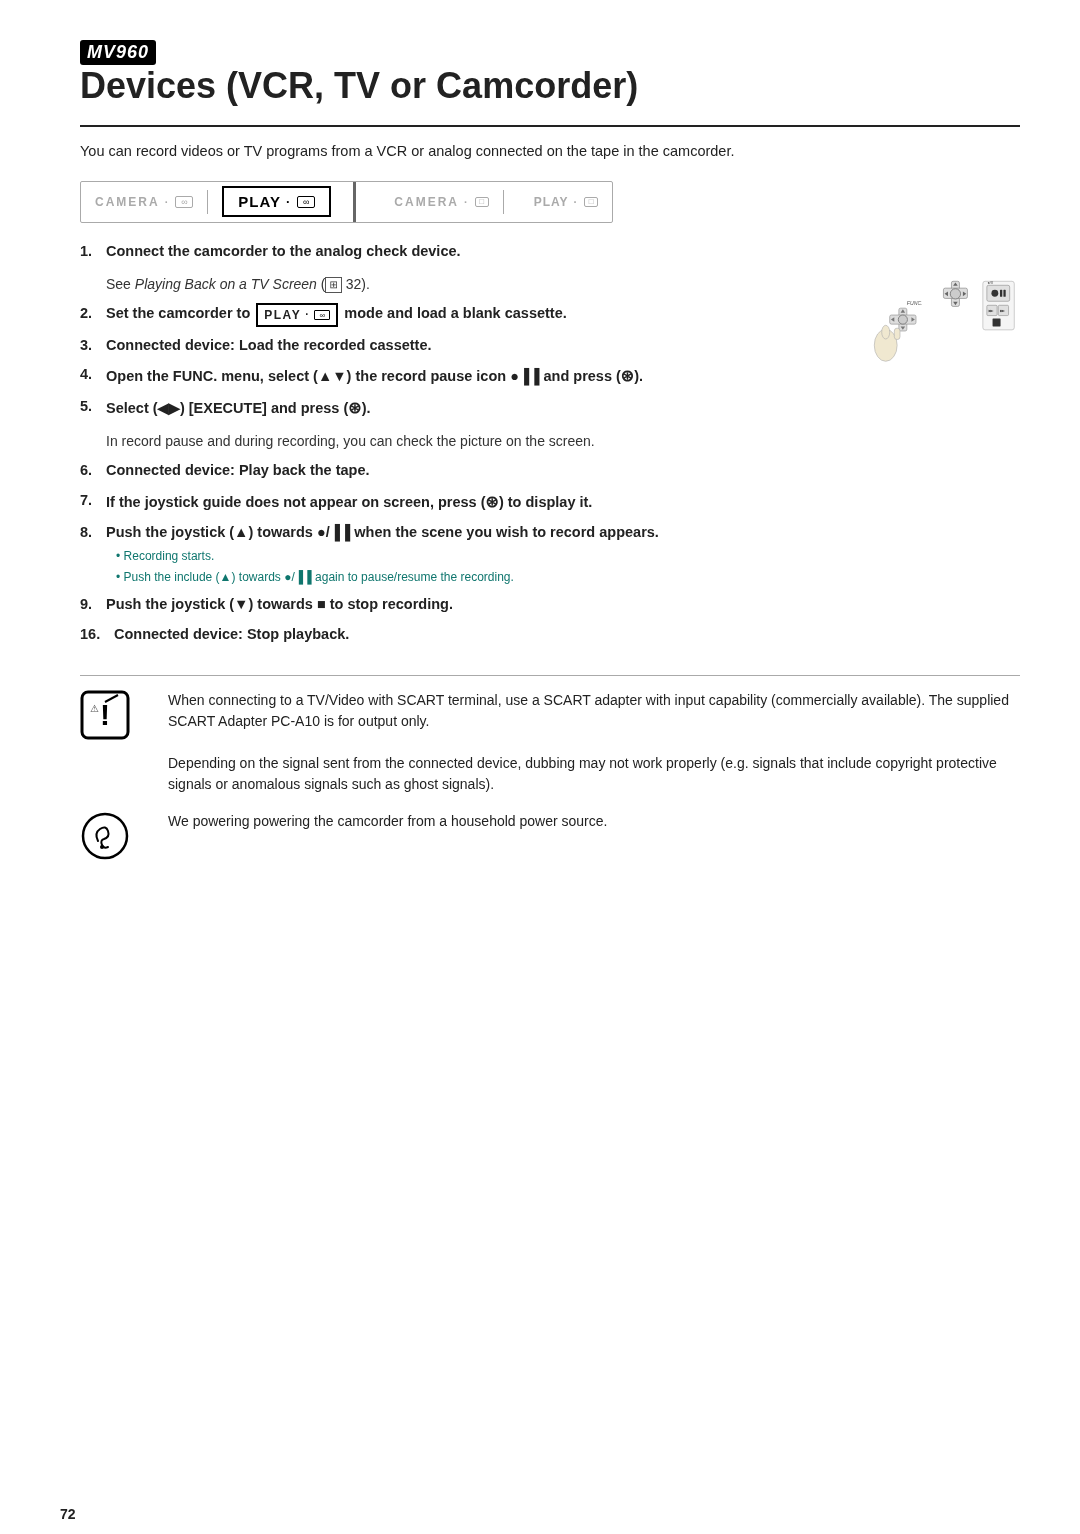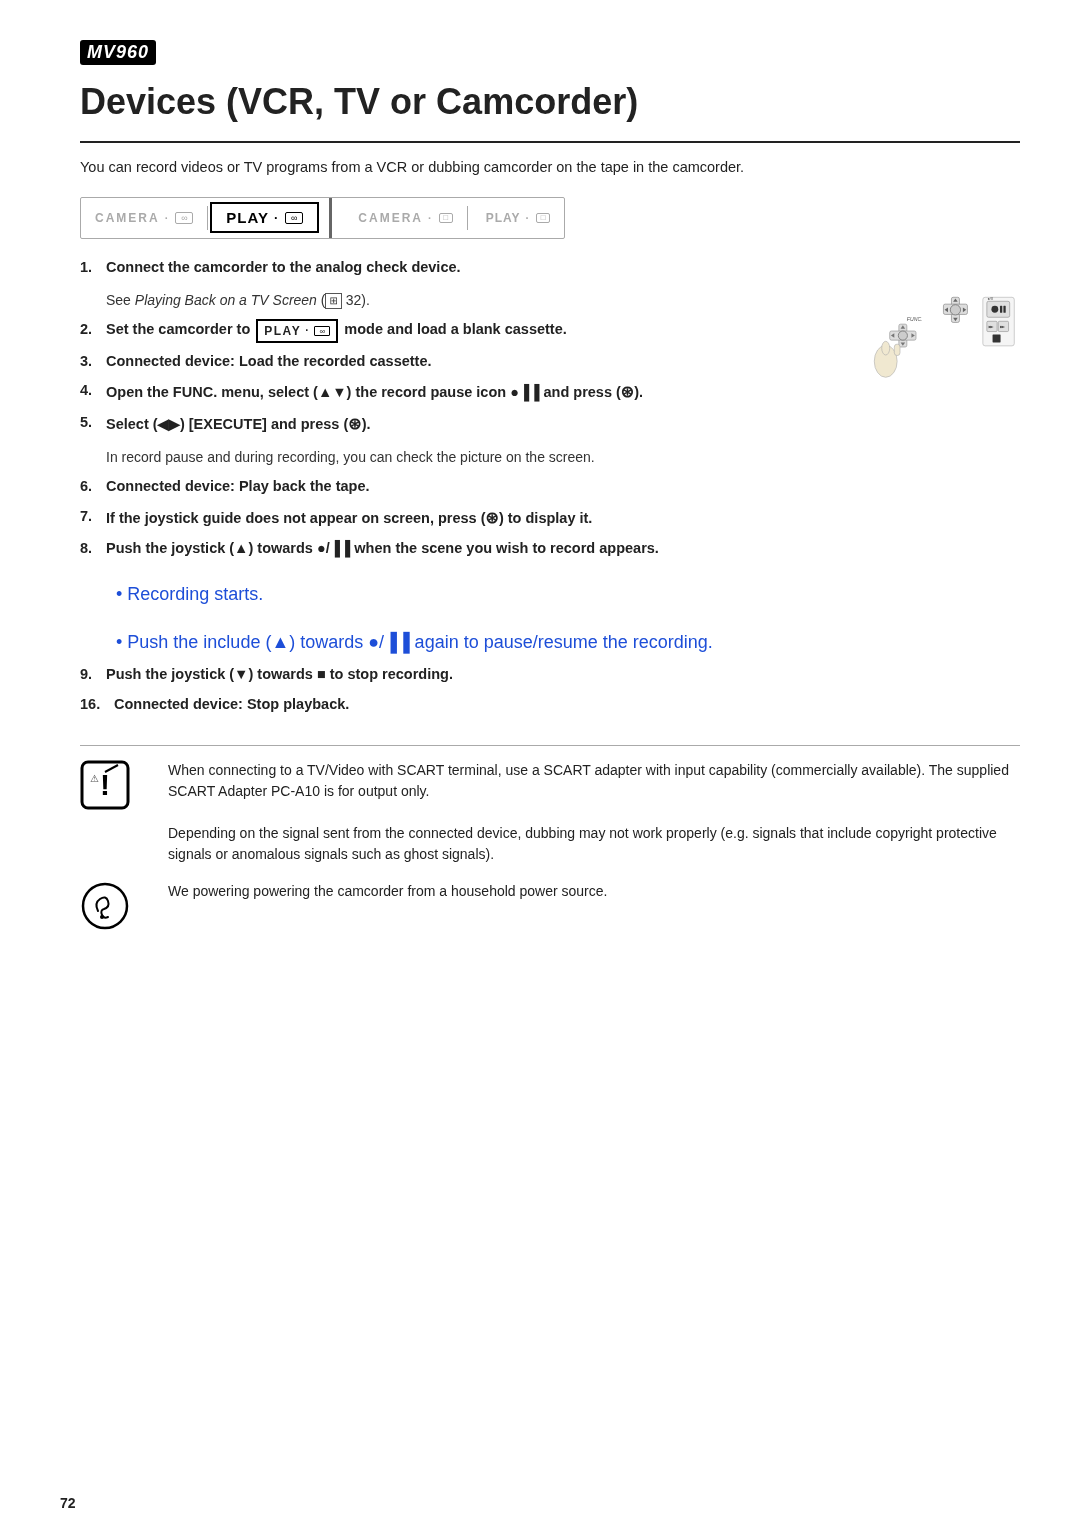--- a/index.html
+++ b/index.html
@@ -16,21 +16,21 @@
     
     .title-block {
       margin-bottom: 18px;
     }
     .title-line1 {
       font-size: 32px;
       font-weight: bold;
       display: flex;
       align-items: flex-end;
       gap: 10px;
-      margin-bottom: 16px;
+      margin-bottom: 0;
     }
     .mv960-badge {
       background: #000;
       color: #fff;
       font-size: 18px;
       font-weight: 900;
       font-style: italic;
       padding: 2px 7px;
       border-radius: 3px;
       letter-spacing: 1px;
@@ -50,21 +50,21 @@
     .intro-text {
       font-size: 14.5px;
       margin-bottom: 18px;
       line-height: 1.5;
     }
 
     
     .mode-bar {
       display: flex;
       align-items: center;
-      gap: 4px;
+      gap: 16px;
       margin-bottom: 18px;
       border: 1.5px solid #aaa;
       width: fit-content;
       border-radius: 2px;
       overflow: visible;
     }
     .mode-item {
       display: flex;
       align-items: center;
       padding: 5px 14px;
@@ -135,23 +135,23 @@
     }
     .step-content i {
       font-style: italic;
     }
     .step-sub {
       font-size: 14px;
       color: #333;
       margin-top: 11px;
     }
     .step-sub-bullet {
-      font-size: 18px;
-      color: #1d4ed8;
-      margin-top: 21px;
+      font-size: 12px;
+      color: #0f766e;
+      margin-top: 3px;
       padding-left: 10px;
     }
     .step-sub-bullet::before {
       content: "• ";
     }
 
     
     .inline-mode {
       display: inline-flex;
       align-items: center;
@@ -231,21 +231,21 @@
     .notice-text {
       font-size: 14px;
       line-height: 1.5;
       flex: 1;
       margin-left: 24px;
     }
 
     
     .page-num {
       position: absolute;
-      bottom: 23px;
+      bottom: 12px;
       left: 60px;
       font-size: 14px;
       font-weight: bold;
     }
 
     
     .ref-sym {
       display: inline-block;
       border: 1px solid #555;
       font-size: 10px;
@@ -259,21 +259,21 @@
 
 <div class="title-block">
   <div class="title-line1">
     <span class="mv960-badge">MV960</span>
   </div>
   <div class="title-line2">Devices (VCR, TV or Camcorder)</div>
 </div>
 
 <hr class="title-divider">
 
-<p class="intro-text">You can record videos or TV programs from a VCR or dubbing camcorder on the tape in the camcorder.</p>
+<p class="intro-text">You can record videos or TV programs from a VCR or analog connected on the tape in the camcorder.</p>
 
 <div class="mode-bar">
   <div class="mode-item">
     <span style="color:#aaa; font-size:12px; letter-spacing:2px;">CAMERA</span>
     <span style="color:#aaa; font-size:11px; vertical-align:middle;">·</span>
     <span class="tape-icon" style="color:#aaa; font-size:9px; border-color:#aaa;">∞</span>
   </div>
   <div class="mode-item active">
     <span style="font-size:15px; font-weight:900; letter-spacing:1px;">PLAY</span>
     <span style="font-size:13px; vertical-align:middle;">·</span>

